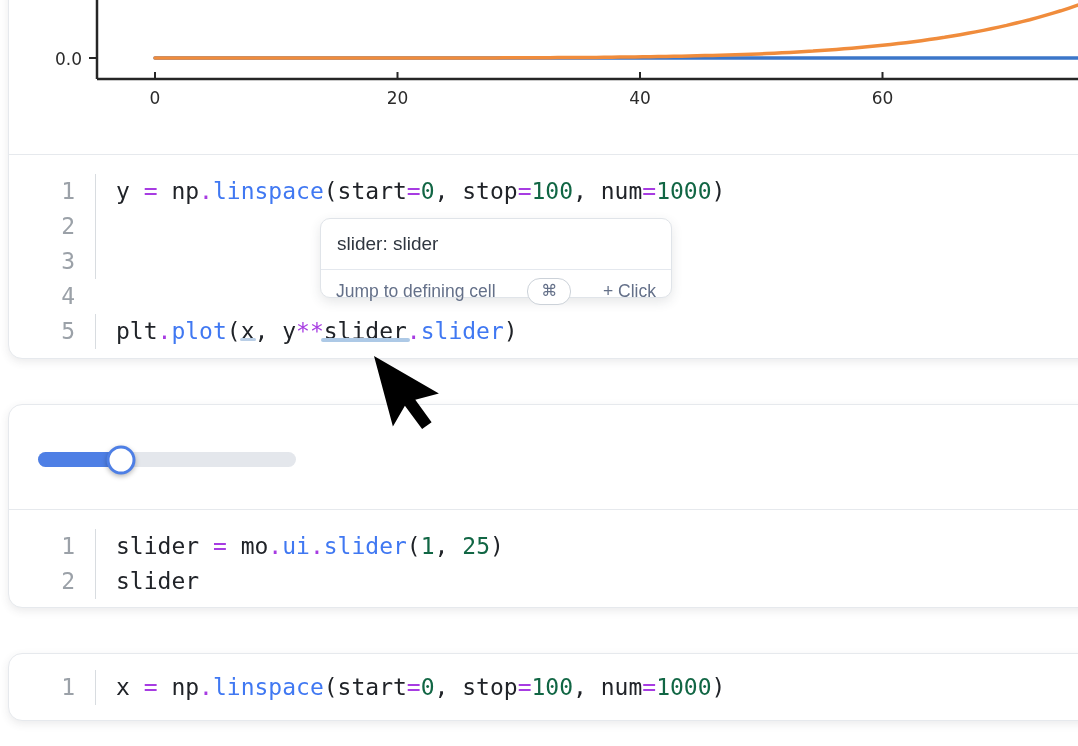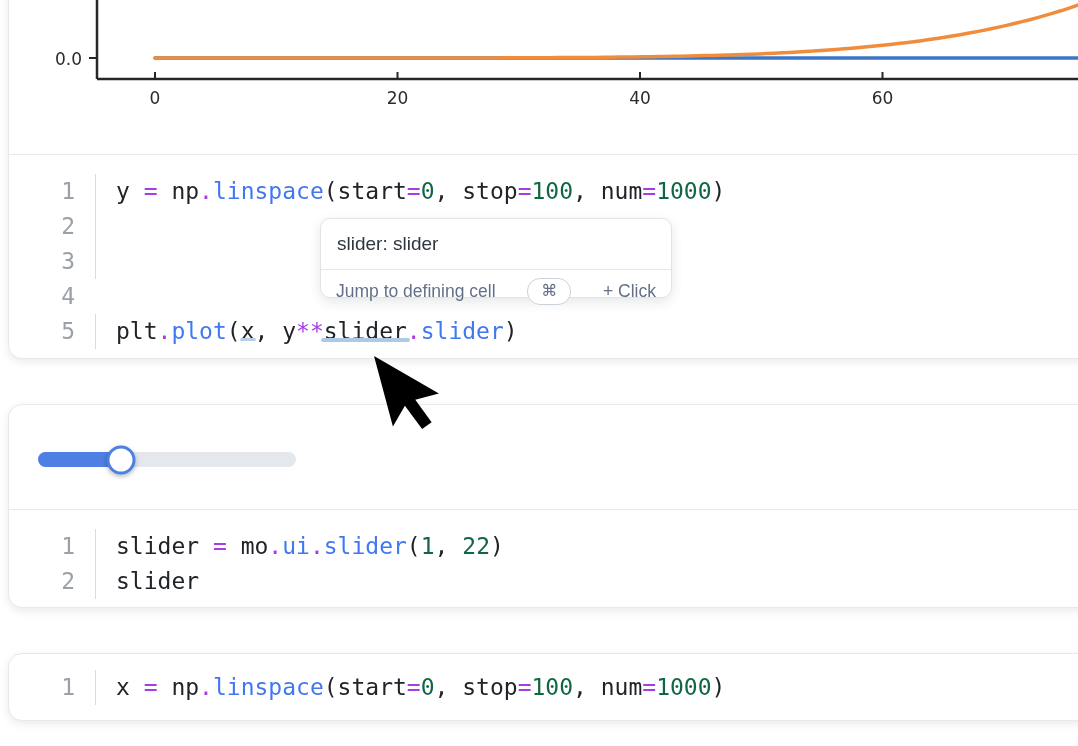--- a/index.html
+++ b/index.html
@@ -122,21 +122,21 @@
 <div class="cell" id="cell-slider">
   <div class="cell-output" id="slider-output">
     <div class="slider-track" style="background: rgb(228, 231, 236);">
       <div class="slider-fill" style="width: 32%; background: rgb(78, 127, 229);"></div>
       <div class="slider-handle" style="left: 32%; border-color: rgb(78, 127, 229);"></div>
     </div>
   </div>
   <div class="cell-code">
       <div class="code-row">
         <span class="ln">1</span>
-        <span class="code-text"><span>slider </span><span class="tk-op">=</span><span> mo</span><span class="tk-op">.</span><span class="tk-fn">ui</span><span class="tk-op">.</span><span class="tk-fn">slider</span><span>(</span><span class="tk-num">1</span><span>, </span><span class="tk-num">22</span><span>)</span></span>
+        <span class="code-text"><span>slider </span><span class="tk-op">=</span><span> mo</span><span class="tk-op">.</span><span class="tk-fn">ui</span><span class="tk-op">.</span><span class="tk-fn">slider</span><span>(</span><span class="tk-num">1</span><span>, </span><span class="tk-num">25</span><span>)</span></span>
       </div>
       <div class="code-row">
         <span class="ln">2</span>
         <span class="code-text"><span>slider</span></span>
       </div>
     </div>
 </div>
 
 <div class="cell" id="cell-x">
   <div class="cell-code">

